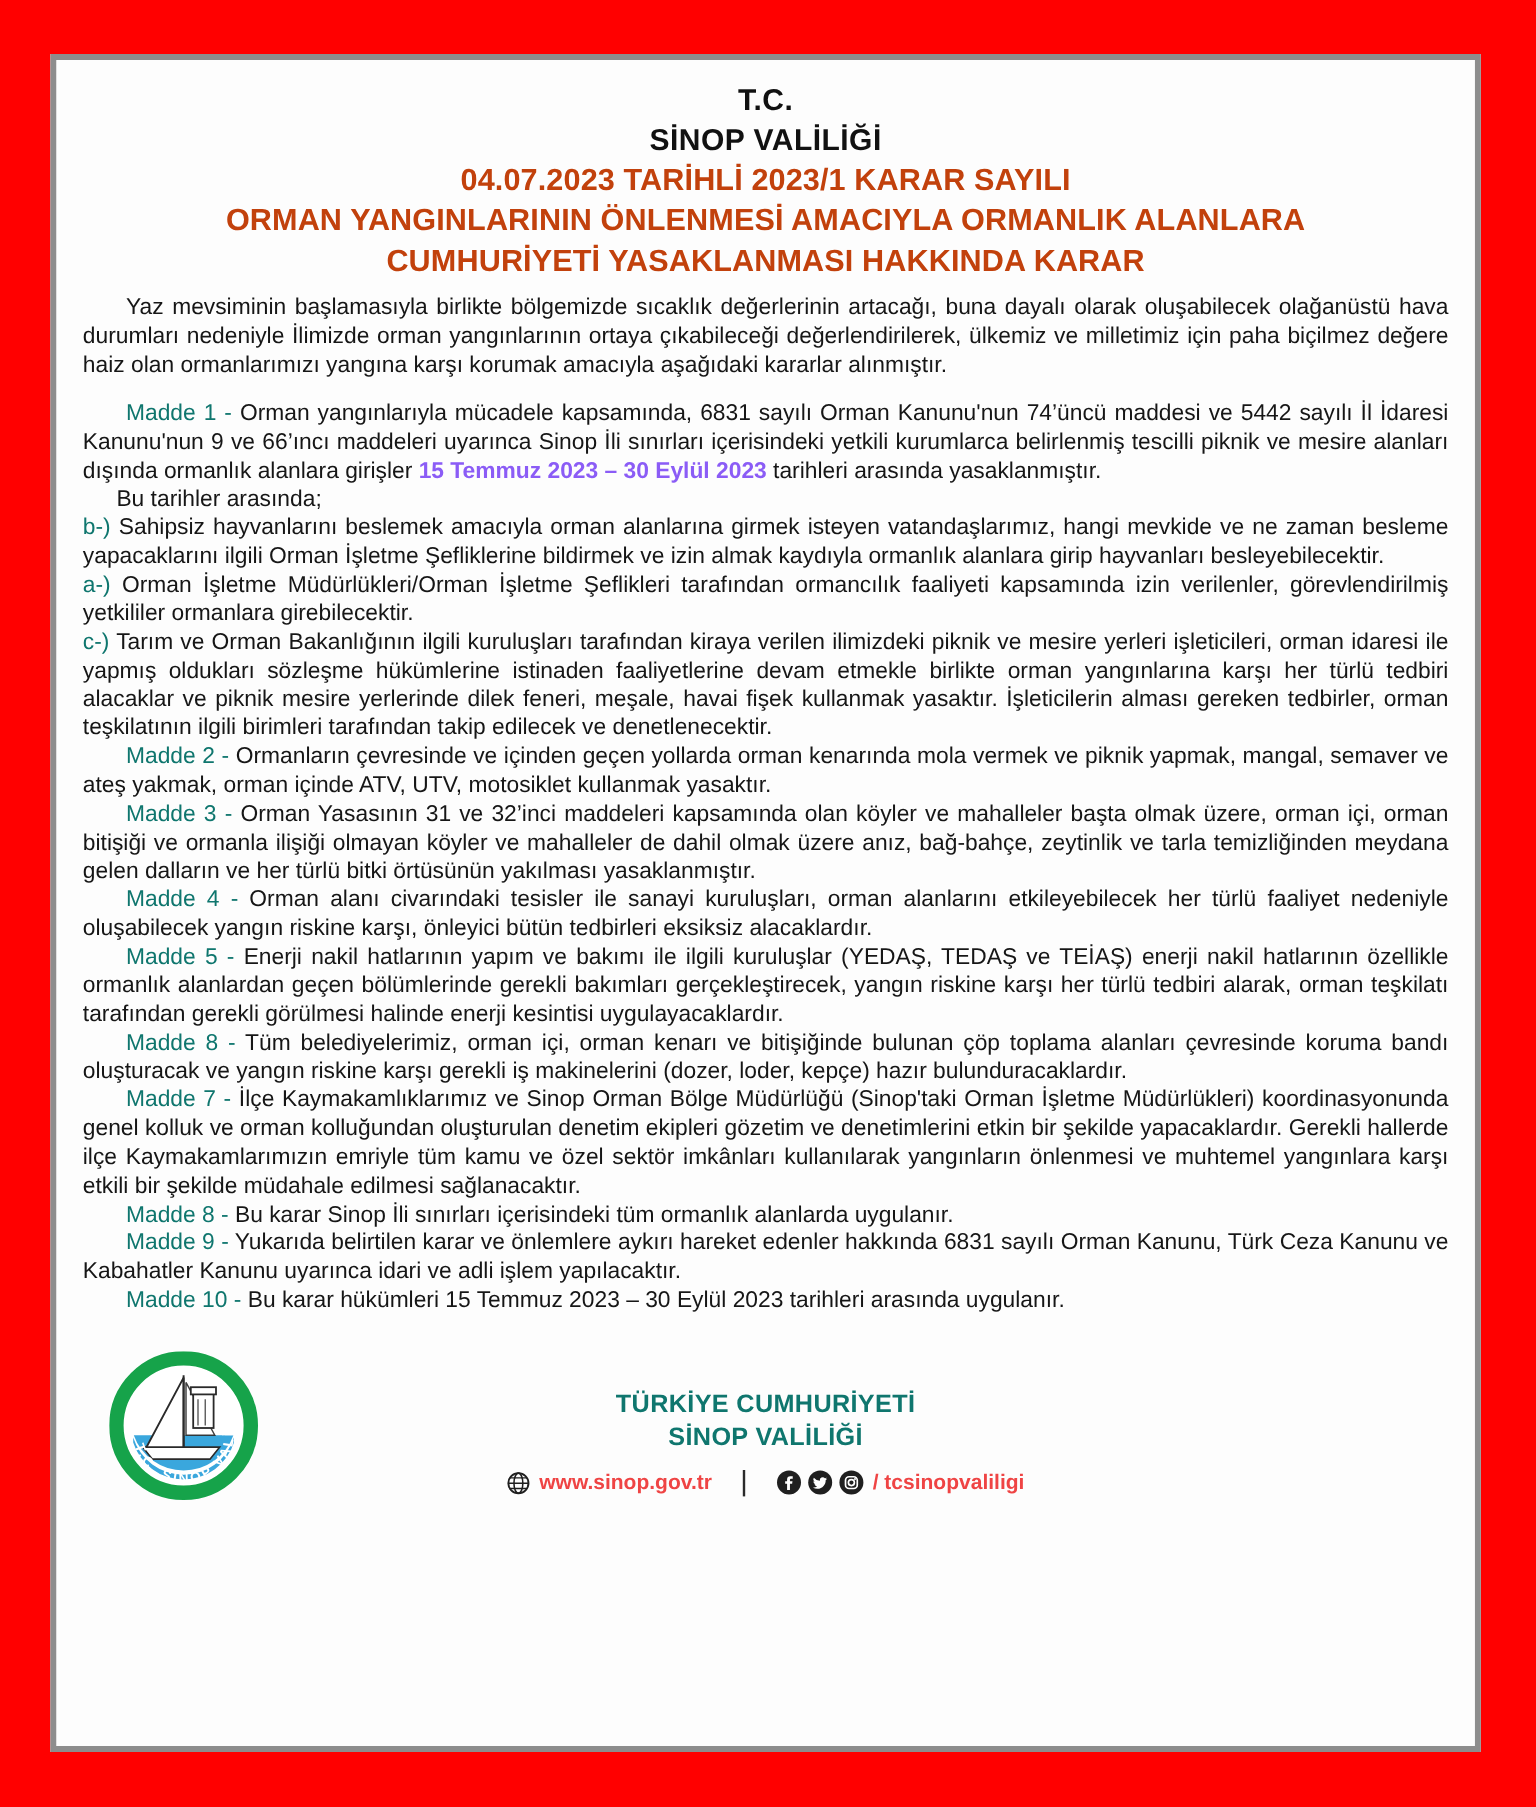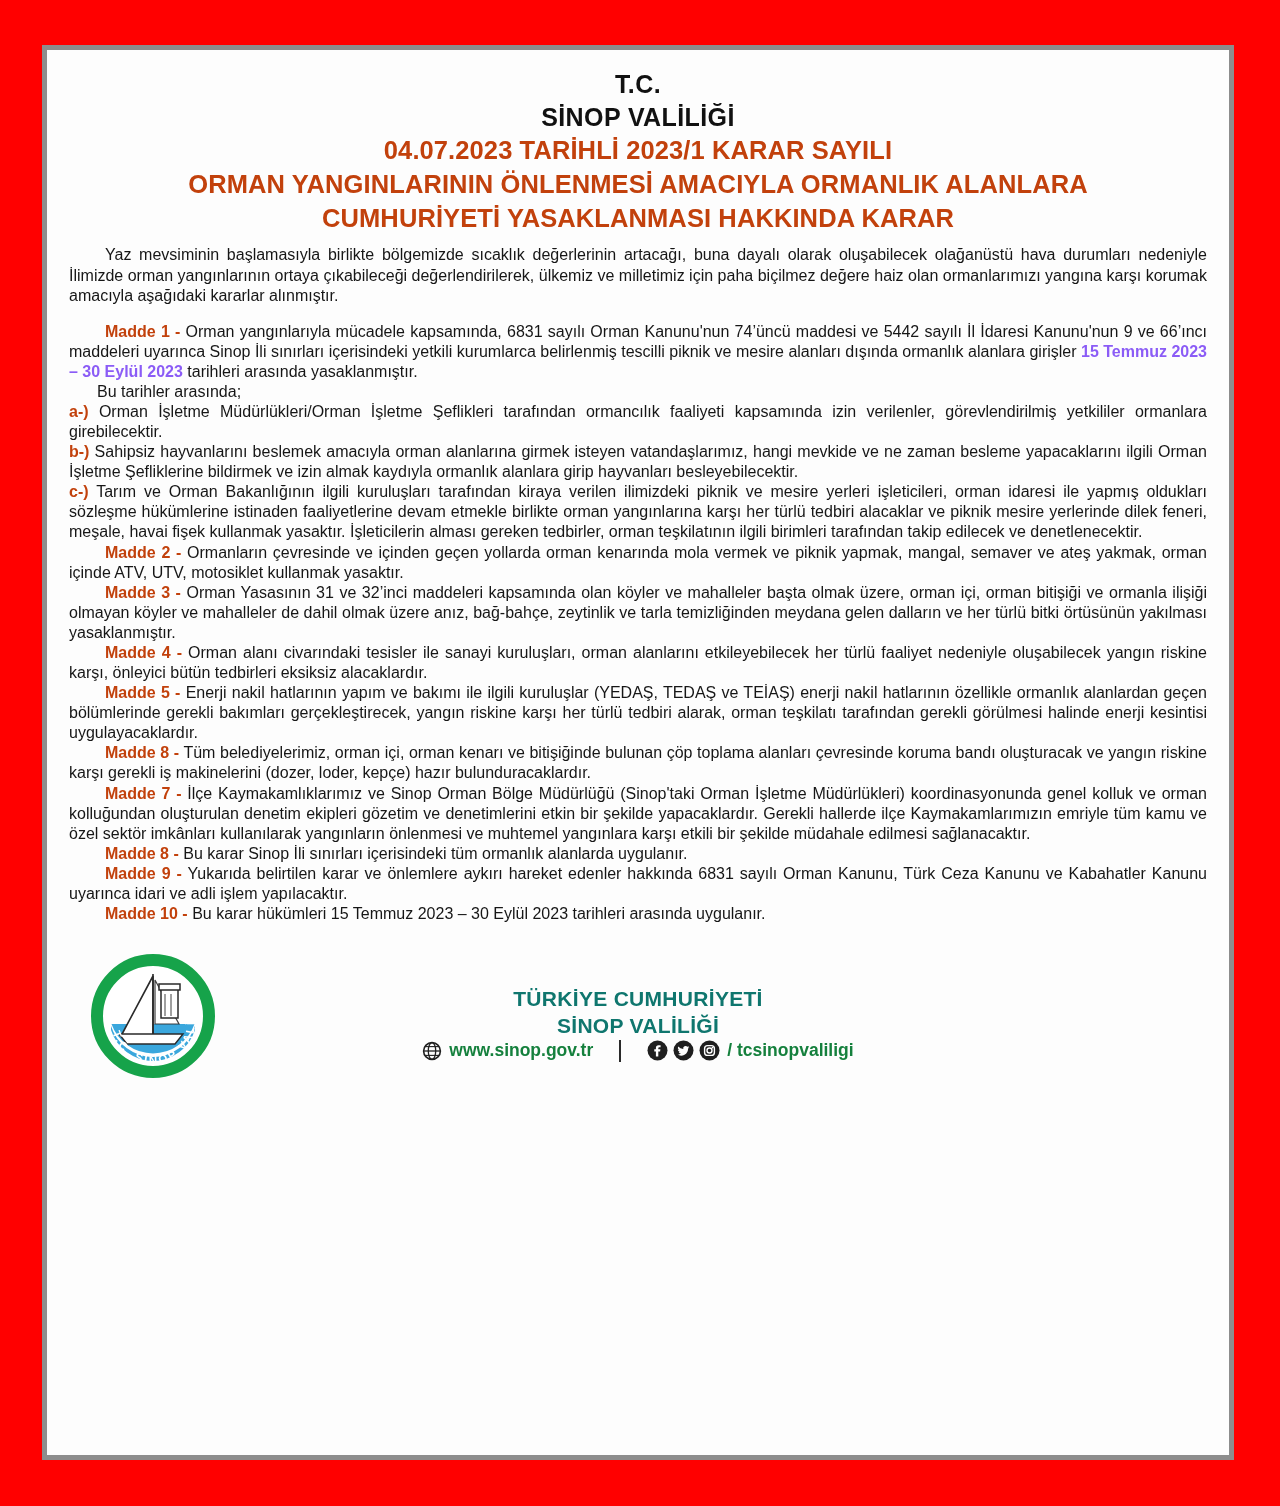--- a/index.html
+++ b/index.html
@@ -66,21 +66,21 @@
   .hdr-red {
     font-size: 25.5px;
     font-weight: bold;
     color: #c2410c;
     letter-spacing: 0.1px;
     line-height: 1.34;
   }
 
   
   .body-text {
-    font-size: 16px;
+    font-size: 19px;
     color: #161616;
     line-height: 1.255;
     text-align: justify;
     text-justify: inter-word;
   }
   .para {
     margin: 0;
     text-align: justify;
   }
   .intro {
@@ -91,22 +91,22 @@
     text-indent: 36px;
   }
   .plain-para {
     text-indent: 0;
     margin-left: 28px;
   }
   .lettered-para {
     text-indent: 0;
   }
   .red-label {
-    color: #c2410c;
-    font-weight: bold;
+    color: #0f766e;
+    font-weight: normal;
   }
   .bold {
     font-weight: bold;
     color: #8b5cf6;
   }
 
   
   .footer {
     position: relative;
     margin-top: 18px;
@@ -124,26 +124,27 @@
     padding-top: 44px;
   }
   .footer-title {
     font-size: 21px;
     font-weight: bold;
     color: #0f766e;
     line-height: 1.28;
     letter-spacing: 0.3px;
   }
   .footer-contact {
+    margin-top: 13px;
     display: flex;
     justify-content: center;
     gap: 9px;
     font-size: 17.5px;
     font-weight: bold;
-    color: #15803d;
+    color: #ef4444;
   }
   .contact-group {
     display: inline-flex;
     align-items: center;
     gap: 7px;
   }
   .divider-bar {
     display: inline-block;
     width: 2px;
     height: 22px;
@@ -176,25 +177,25 @@
 
         <p class="para intro">Yaz mevsiminin başlamasıyla birlikte bölgemizde sıcaklık değerlerinin artacağı, buna dayalı olarak oluşabilecek olağanüstü hava durumları nedeniyle İlimizde orman yangınlarının ortaya çıkabileceği değerlendirilerek, ülkemiz ve milletimiz için paha biçilmez değere haiz olan ormanlarımızı yangına karşı korumak amacıyla aşağıdaki kararlar alınmıştır.</p>
 
         <p class="para madde-para">
           <span class="red-label">Madde 1 -</span><span> Orman yangınlarıyla mücadele kapsamında, 6831 sayılı Orman Kanunu'nun 74’üncü maddesi ve 5442 sayılı İl İdaresi Kanunu'nun 9 ve 66’ıncı maddeleri uyarınca Sinop İli sınırları içerisindeki yetkili kurumlarca belirlenmiş tescilli piknik ve mesire alanları dışında ormanlık alanlara girişler </span><span class="bold">15 Temmuz 2023 – 30 Eylül 2023</span><span> tarihleri arasında yasaklanmıştır.</span>
         </p>
 
         <p class="para plain-para">Bu tarihler arasında;</p>
 
         <p class="para lettered-para">
+          <span class="red-label">b-)</span><span> Sahipsiz hayvanlarını beslemek amacıyla orman alanlarına girmek isteyen vatandaşlarımız, hangi mevkide ve ne zaman besleme yapacaklarını ilgili Orman İşletme Şefliklerine bildirmek ve izin almak kaydıyla ormanlık alanlara girip hayvanları besleyebilecektir.</span>
+        </p>
+
+        <p class="para lettered-para">
           <span class="red-label">a-)</span><span> Orman İşletme Müdürlükleri/Orman İşletme Şeflikleri tarafından ormancılık faaliyeti kapsamında izin verilenler, görevlendirilmiş yetkililer ormanlara girebilecektir.</span>
-        </p>
-
-        <p class="para lettered-para">
-          <span class="red-label">b-)</span><span> Sahipsiz hayvanlarını beslemek amacıyla orman alanlarına girmek isteyen vatandaşlarımız, hangi mevkide ve ne zaman besleme yapacaklarını ilgili Orman İşletme Şefliklerine bildirmek ve izin almak kaydıyla ormanlık alanlara girip hayvanları besleyebilecektir.</span>
         </p>
 
         <p class="para lettered-para">
           <span class="red-label">c-)</span><span> Tarım ve Orman Bakanlığının ilgili kuruluşları tarafından kiraya verilen ilimizdeki piknik ve mesire yerleri işleticileri, orman idaresi ile yapmış oldukları sözleşme hükümlerine istinaden faaliyetlerine devam etmekle birlikte orman yangınlarına karşı her türlü tedbiri alacaklar ve piknik mesire yerlerinde dilek feneri, meşale, havai fişek kullanmak yasaktır. İşleticilerin alması gereken tedbirler, orman teşkilatının ilgili birimleri tarafından takip edilecek ve denetlenecektir.</span>
         </p>
 
         <p class="para madde-para">
           <span class="red-label">Madde 2 -</span><span> Ormanların çevresinde ve içinden geçen yollarda orman kenarında mola vermek ve piknik yapmak, mangal, semaver ve ateş yakmak, orman içinde ATV, UTV, motosiklet kullanmak yasaktır.</span>
         </p>
 

